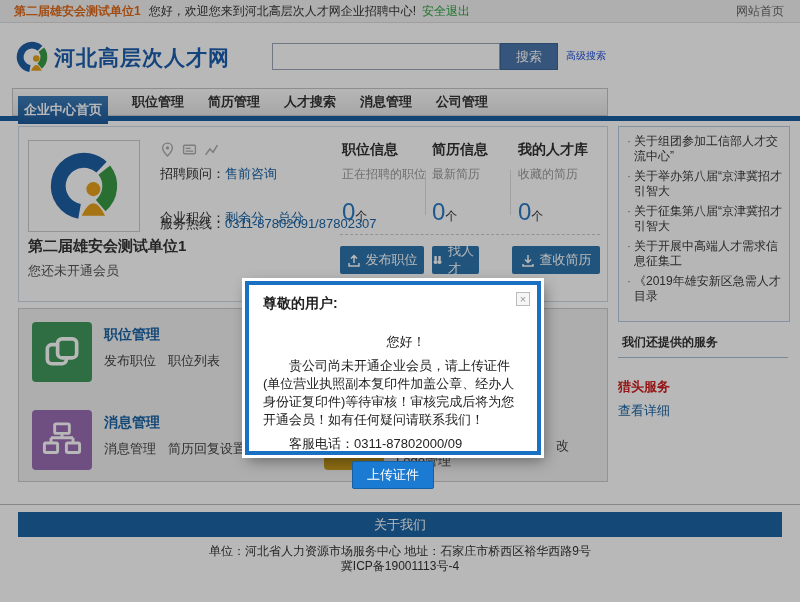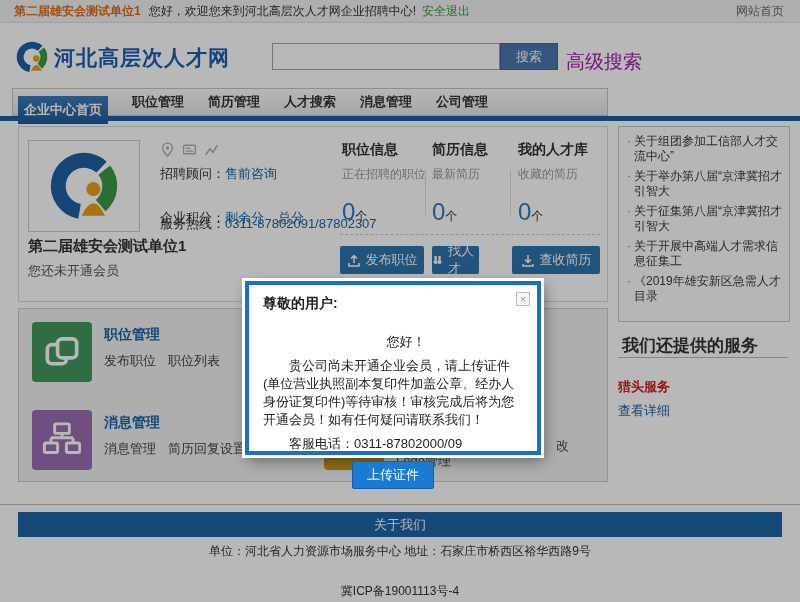--- a/index.html
+++ b/index.html
@@ -14,21 +14,21 @@
   .tb-company { color:#e06a1a; font-weight:bold; margin-right:8px; }
   .tb-welcome { color:#333; margin-right:6px; }
   .tb-logout  { color:#2ba33c; }
   .tb-home { position:absolute; right:16px; top:0; color:#666; }
 
   
   .site-logo { position:absolute; left:14px; top:39px; width:36px; height:36px; }
   .site-name { position:absolute; left:54px; top:44px; font-size:21px; font-weight:bold; color:#1b5fae; letter-spacing:1px; }
   .search-input { position:absolute; left:272px; top:43px; width:228px; height:27px; border:1px solid #9aa7b5; background:#fff; padding:0 6px; font-size:13px; }
   .search-btn { position:absolute; left:500px; top:43px; width:58px; height:27px; background:#4a77ad; color:#fff; border:1px solid #3d6696; font-size:13px; text-align:center; line-height:25px; }
-  .adv-search { position:absolute; left:566px; top:49px; font-size:19px; color:#a21caf; }
+  .adv-search { position:absolute; left:566px; top:49px; font-size:10px; color:#1d4ed8; }
 
   
   .navbar { position:absolute; left:12px; top:88px; width:596px; height:28px; background:linear-gradient(#fdfdfd,#e7e7e7); border:1px solid #c5c5c5; }
   .tab { position:absolute; top:88px; height:28px; line-height:28px; text-align:center; font-size:13px; font-weight:bold; color:#333; }
   .tab-active { left:18px; width:90px; background:linear-gradient(#3c7cb8,#1d5a9b); color:#fff; z-index:2;margin-top:8px; }
   .tab1 { left:120px; width:76px; } .tab2 { left:196px; width:76px; }
   .tab3 { left:272px; width:76px; } .tab4 { left:348px; width:76px; }
   .tab5 { left:424px; width:76px; }
   .nav-strip { position:absolute; left:0; top:116px; width:800px; height:5px; background:#1b5fa4; }
 
@@ -70,30 +70,30 @@
   .sl1 { left:104px; top:352px; } .sl2 { left:104px; top:440px; }
   .logo-mgmt-link { position:absolute; left:396px; top:452px; font-size:13px; color:#444; }
   .frag-gai { position:absolute; left:556px; top:437px; font-size:13px; color:#444; }
 
   
   .notice-box { position:absolute; left:618px; top:126px; width:172px; height:196px; background:#fdfdfd; border:1px solid #b8cbde; overflow:hidden; }
   .notice-head { height:25px; background:linear-gradient(#f2f7fc,#dae8f5); border-bottom:1px solid #b8cbde; line-height:25px; padding-left:12px; font-size:14px; font-weight:bold; color:#1b64a5; }
   .notice-list { padding:7px 6px 0 8px; }
   .notice-item { display:flex; font-size:12px; color:#3a3a3a; line-height:15px; margin-bottom:5px; }
   .notice-bullet { color:#777; margin-right:3px; }
-  .more-title { position:absolute; left:622px; top:334px; font-size:17px; font-weight:bold; color:#333;text-align:right; }
+  .more-title { position:absolute; left:622px; top:334px; font-size:12px; font-weight:bold; color:#333;text-align:right; }
   .more-div { position:absolute; left:618px; top:357px; width:170px; border-top:1px solid #a8bed2; }
   .headhunt { position:absolute; left:618px; top:378px; font-size:13px; font-weight:bold; color:#cf1f1f; }
   .view-detail { position:absolute; left:618px; top:402px; font-size:13px; color:#1b64a5; }
 
   
   .footer-line { position:absolute; left:0; top:504px; width:800px; border-top:1px solid #bbb; }
   .about-bar { position:absolute; left:18px; top:512px; width:764px; height:25px; background:#1b64a5; color:#fff; font-size:13px; text-align:center; line-height:25px; }
   .addr { position:absolute; left:0; top:543px; width:800px; text-align:center; font-size:12px; color:#333; }
-  .icp { position:absolute; left:0; top:583px; width:800px; text-align:center; font-size:12px; color:#333; }
+  .icp { position:absolute; left:0; top:558px; width:800px; text-align:center; font-size:12px; color:#333; }
 
   
   .overlay { position:absolute; left:0; top:0; width:800px; height:602px; background:rgba(0,0,0,0.28); z-index:40; }
   .modal { position:absolute; left:245px; top:281px; width:296px; height:174px; background:#fff; border:4px solid #1a70c2; box-shadow:0 0 0 3px #ffffff, 3px 5px 14px rgba(0,0,0,0.45); z-index:60; padding:10px 14px; }
   .modal-title { font-size:14px; font-weight:bold; color:#222; }
   .modal-close { position:absolute; right:7px; top:7px; width:14px; height:14px; border:1px solid #bbb; background:#f6f6f6; color:#999; font-size:11px; line-height:12px; text-align:center; }
   .modal-greet { margin-top:20px; font-size:13px; color:#222; text-indent:2em;text-align:center; }
   .modal-body { margin-top:6px; font-size:13px; color:#222; line-height:18px; text-indent:2em; }
   .modal-phone { margin-top:6px; font-size:13px; color:#222; text-indent:2em; }
   .upload-btn { display:block; margin:8px auto 4px; padding:4px 14px; background:#1b7ad2; border:1px solid #135fa8; color:#fff; font-size:13px; border-radius:2px; }

